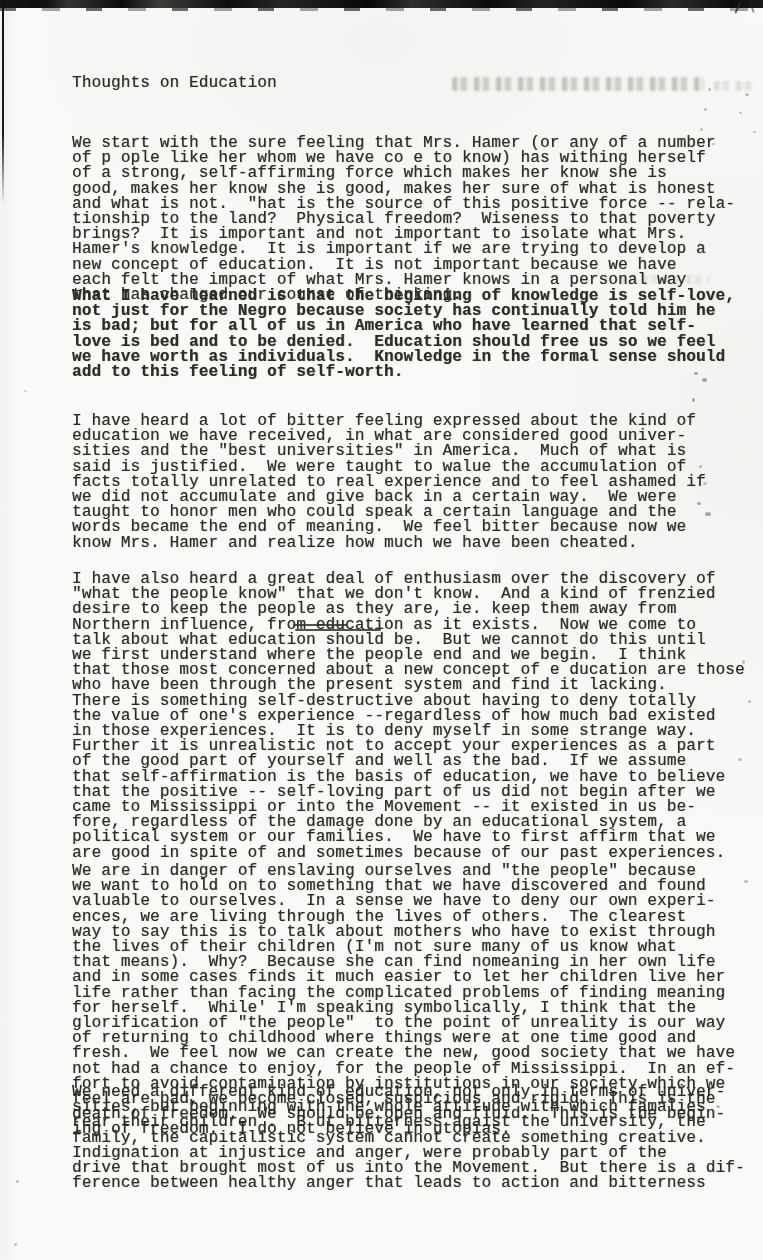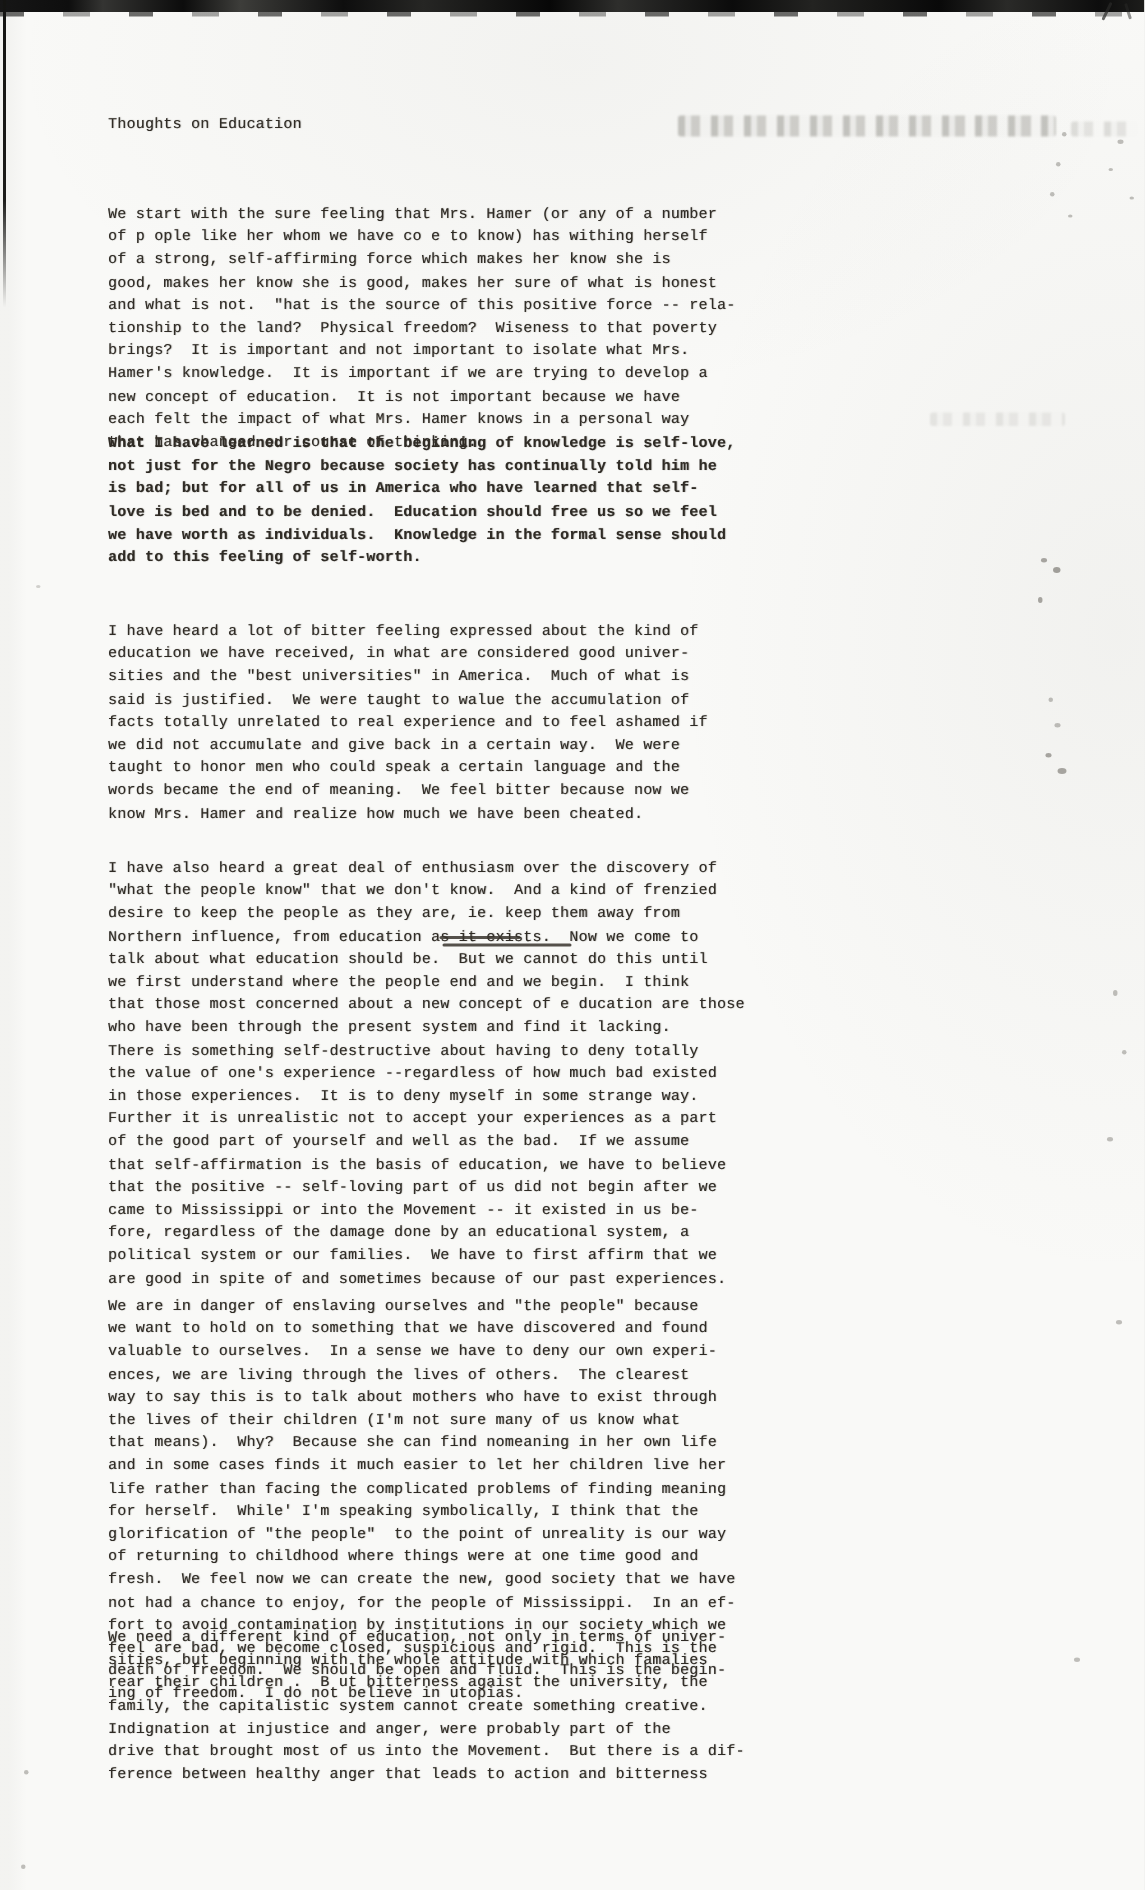--- a/index.html
+++ b/index.html
@@ -33,21 +33,21 @@
   }
   .leftline{
     position:absolute;top:0;left:2px;width:2px;height:205px;
     background:linear-gradient(#141412,#1c1c1a 65%,rgba(28,28,26,0));
   }
   .scratch{
     position:absolute;width:2px;background:#2a2a28;opacity:.7;border-radius:1px;
   }
   .typewriter{
     position:absolute;left:72px;margin:0;
-    font-size:10px;font-weight:normal;line-height:15.2px;letter-spacing:0.15px;
+    font-size:16px;font-weight:normal;line-height:15.2px;letter-spacing:0.15px;
     color:#2f2b25;white-space:pre;
     text-shadow:0.4px 0.3px 0.7px rgba(47,43,37,0.55);
   }
   .title{top:76px;}
   .p1{top:104px;margin-top:32px;}
   .p2{top:289px;font-weight:bold;}
   .p3{top:414px;}
   .p4{top:572px;}
   .p5{top:864px;}
   .p6{top:1085px;}

